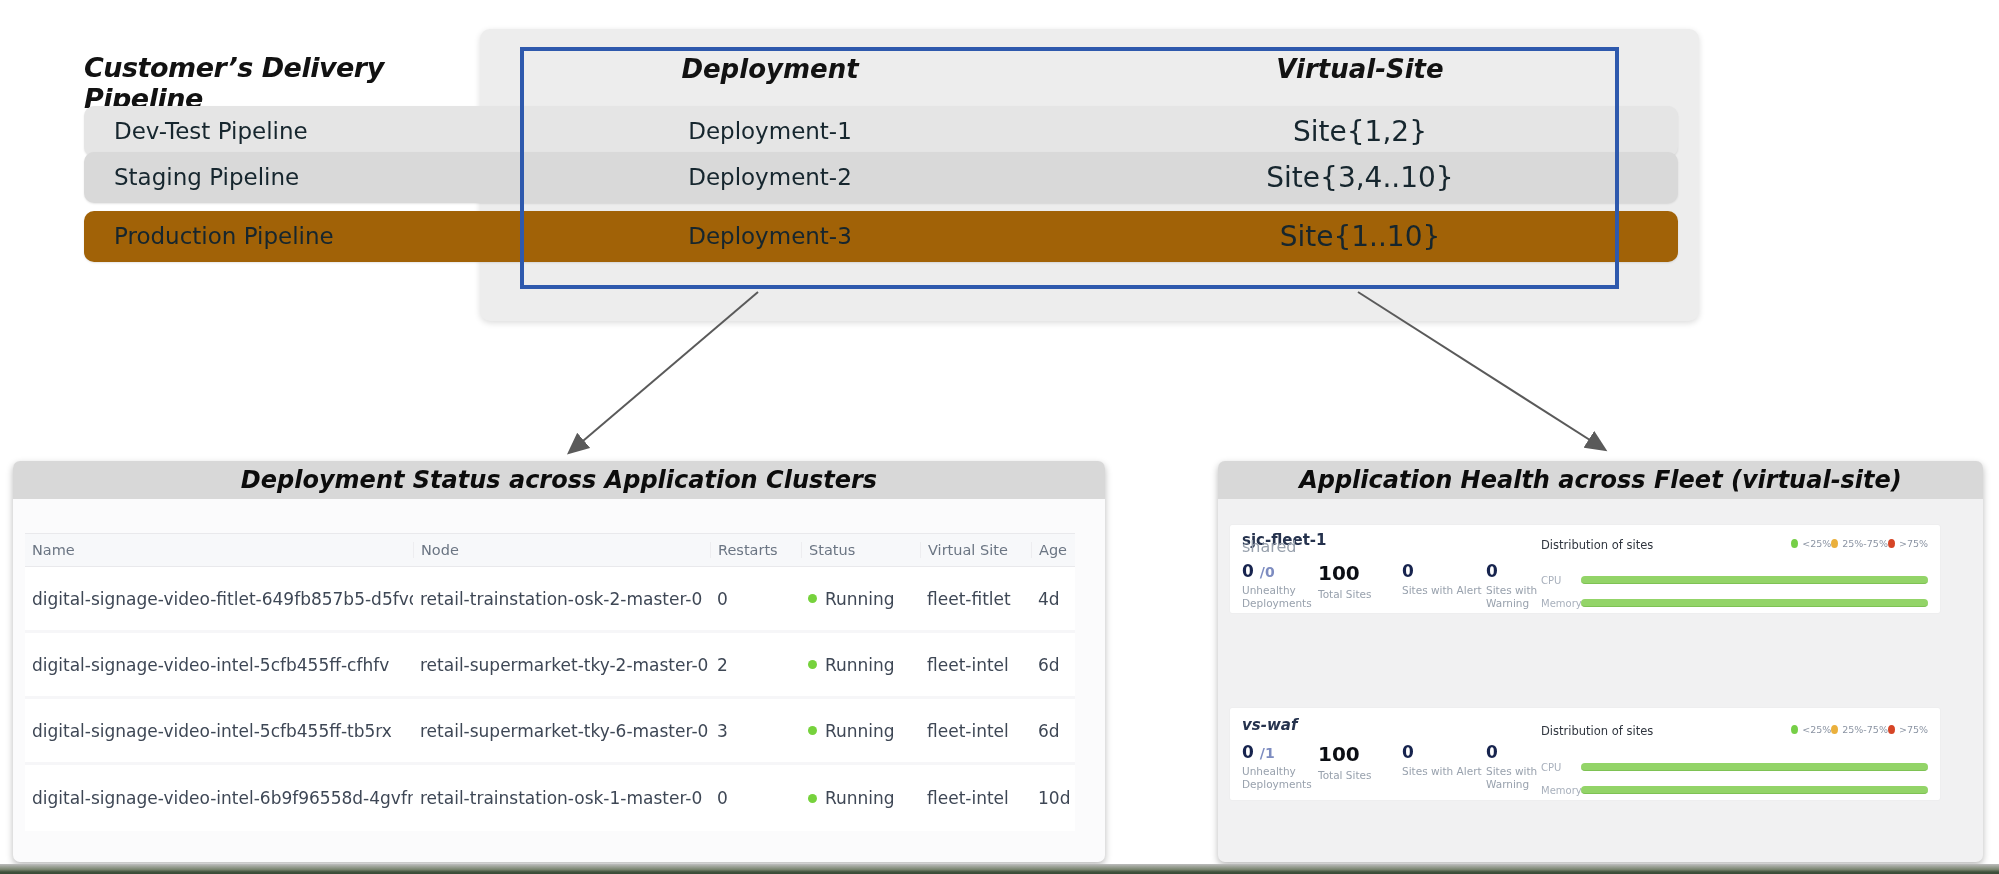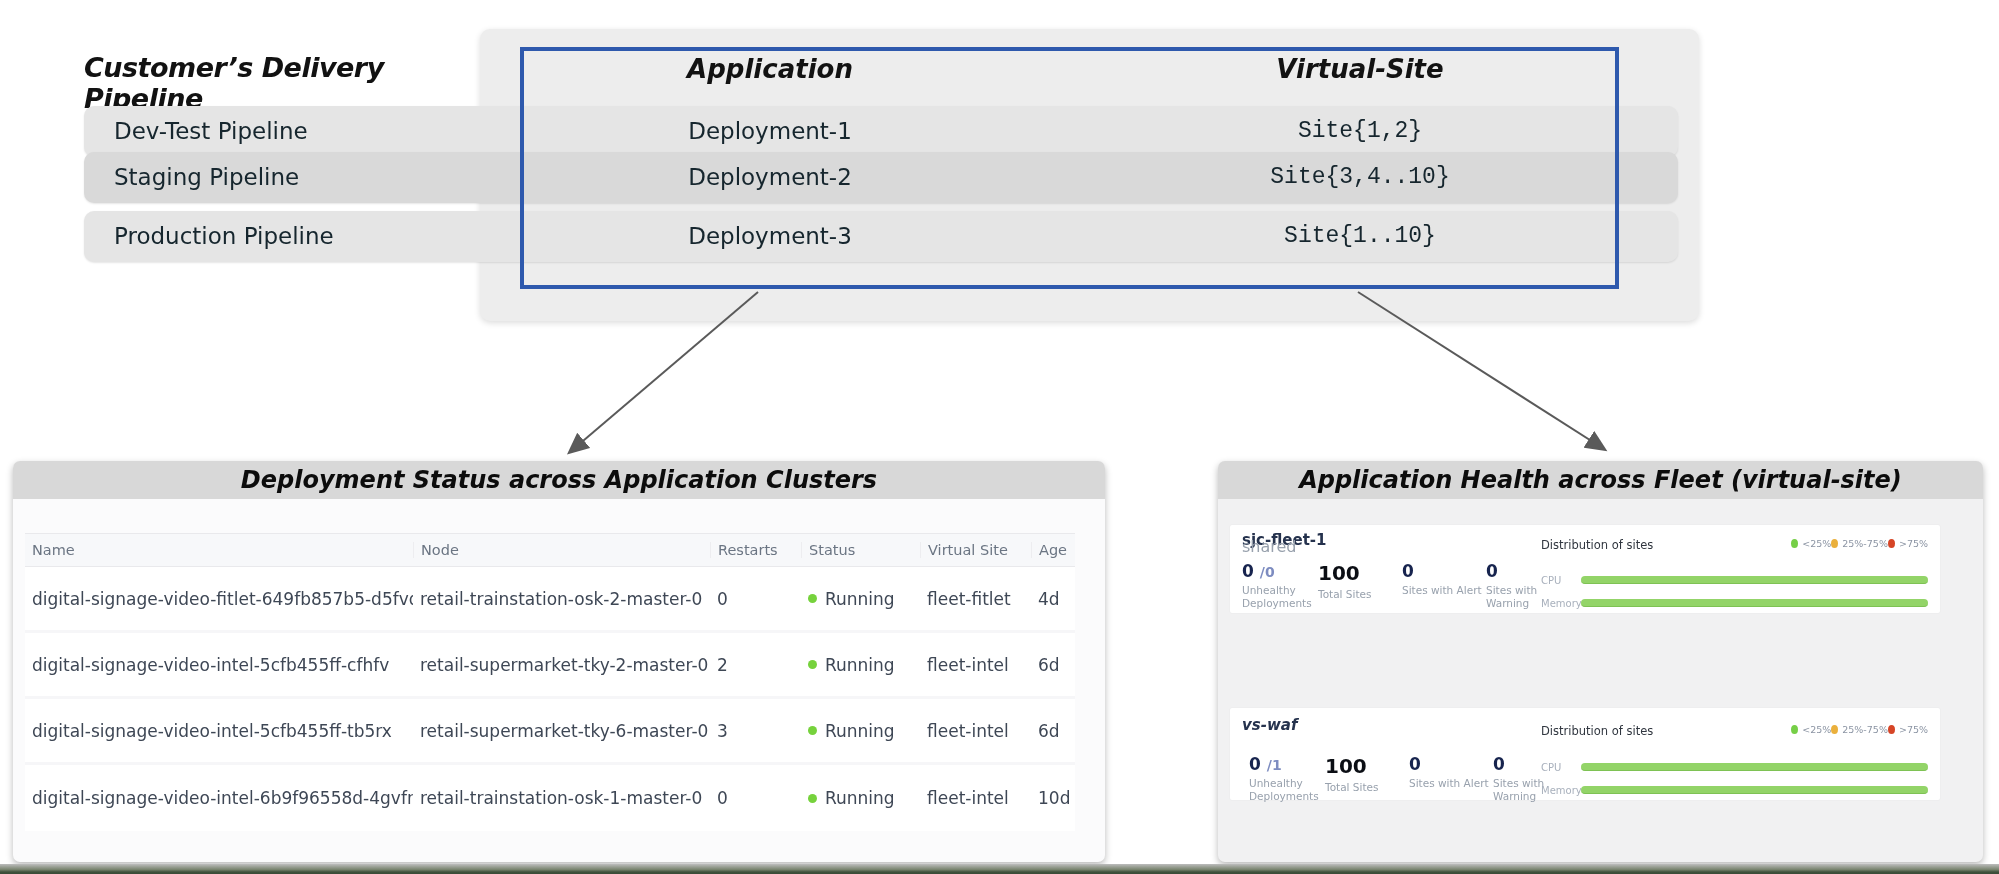--- a/index.html
+++ b/index.html
@@ -31,25 +31,25 @@
   }
   .pipe-row .row-label {
     position:absolute; left:30px; top:0; height:51px; line-height:51px; font-size:23px; color:#16262e;
   }
   .pipe-row .cell-dep {
     position:absolute; left:436px; width:500px; top:0; height:51px; line-height:51px;
     text-align:center; font-size:23px; color:#16262e;
   }
   .pipe-row .cell-site {
     position:absolute; left:1026px; width:500px; top:0; height:49px; line-height:51px;
-    text-align:center; font-size:23px; color:#16262e;font-family:Liberation Mono, monospace;
+    text-align:center; font-size:28px; color:#16262e;
   }
   .pipe-row.dev   { top:106px;  background:#e5e5e5; }
   .pipe-row.stage { top:152px; background:#d9d9d9; }
-  .pipe-row.prod  { top:211px; background:#e5e5e5; }
+  .pipe-row.prod  { top:211px; background:#a16207; }
 
   .highlight-box {
     position:absolute; left:520px; top:47px; width:1099px; height:242px;
     border:4px solid #2e59ad; background:transparent; z-index:5;
   }
 
   
   .arrow-layer { position:absolute; left:0; top:0; width:1999px; height:874px; z-index:4; pointer-events:none; }
 
   
@@ -92,21 +92,21 @@
   .hcard.card1 { top:64px;  height:88px; }
   .hcard.card2 { top:247px; height:92px; }
   .hc-name { position:absolute; left:12px; top:6px; font-size:15px; font-weight:600; color:#25324d; }
   .hc-sub  { position:absolute; left:12px; top:12px; font-size:16px; color:#98a1ad; }
   .card2 .hc-name { top:8px;font-style:italic; }
   .stat { position:absolute; width:82px; }
   .stat .val  { font-size:17px; font-weight:bold; color:#17244e; white-space:nowrap; }
   .stat .val .slash { color:#7d8cc0; font-size:14px; font-weight:bold; }
   .stat .val.big { font-size:20px; color:#0b0e14; }
   .stat .lab  { margin-top:3px; font-size:10.5px; line-height:12.5px; color:#98a1ad; }
-  .card1 .stat { top:36px; } .card2 .stat { top:46px;margin-left:7px; }
+  .card1 .stat { top:36px; } .card2 .stat { top:34px; }
   .stat.s1 { left:12px; }  .stat.s2 { left:88px; }
   .stat.s3 { left:172px; width:95px; } .stat.s4 { left:256px; width:66px; }
 
   .dist-title { position:absolute; left:311px; font-size:11.5px; color:#30363f; }
   .card1 .dist-title { top:13px; } .card2 .dist-title { top:16px; }
   .legend { position:absolute; right:12px; display:flex; align-items:center; }
   .card1 .legend { top:13px; } .card2 .legend { top:16px; }
   .lg-item { display:flex; align-items:center; gap:4px; font-size:9.5px; color:#8b94a3; }
   .lg-dot { width:7px; height:9px; border-radius:50%; }
   .lg-dot.g { background:#76cf47; } .lg-dot.y { background:#eab03c; } .lg-dot.r { background:#d64526; }
@@ -123,21 +123,21 @@
     position:absolute; left:0; top:864px; width:1999px; height:10px;
     background:linear-gradient(#bdbdbd, #79846f 55%, #3f513c 80%, #3a4b37);
   }
 </style>
 </head>
 <body>
 
 <div class="top-gray-panel"></div>
 
 <div class="pipeline-title">Customer’s Delivery Pipeline</div>
-<div class="col-header deployments">Application</div>
+<div class="col-header deployments">Deployment</div>
 <div class="col-header virtualsite">Virtual-Site</div>
 
 <div class="pipe-row dev">
   <span class="row-label">Dev-Test Pipeline</span>
   <span class="cell-dep">Deployment-1</span>
   <span class="cell-site">Site{1,2}</span>
 </div>
 <div class="pipe-row stage">
   <span class="row-label">Staging Pipeline</span>
   <span class="cell-dep">Deployment-2</span>

